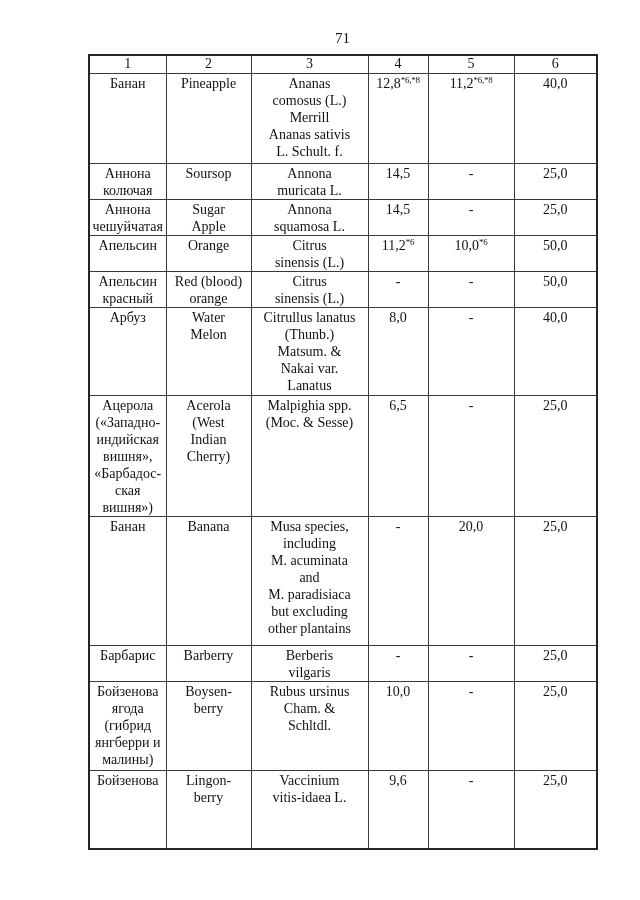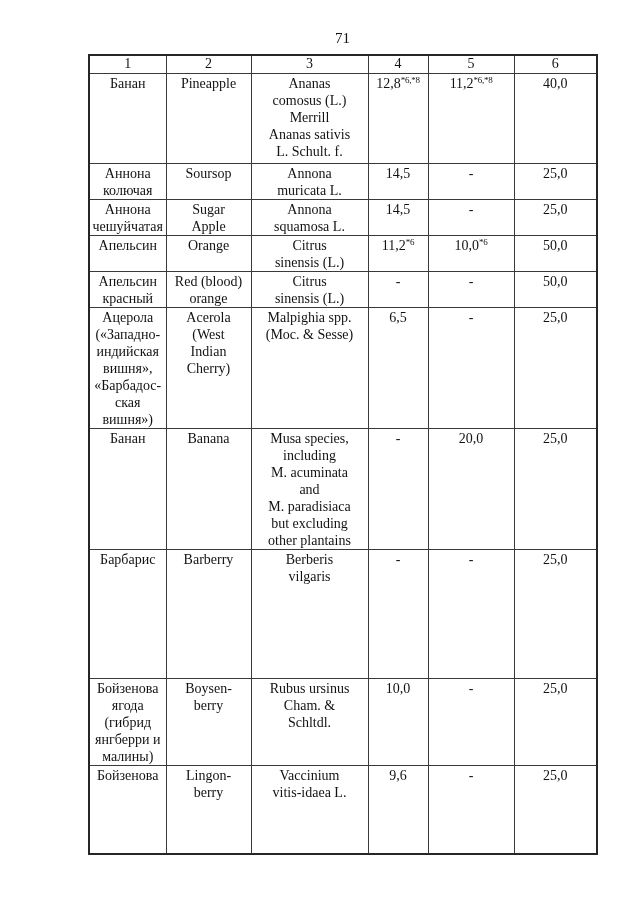--- a/index.html
+++ b/index.html
@@ -125,20 +125,33 @@
         <tr>
           <td>Апельсин
 красный</td>
           <td>Red (blood)
 orange</td>
           <td>Citrus
 sinensis (L.)</td>
           <td><span>-</span><sup></sup></td>
           <td><span>-</span><sup></sup></td>
           <td><span>50,0</span></td>
+        </tr>
+        <tr>
+          <td>Арбуз</td>
+          <td>Water
+Melon</td>
+          <td>Citrullus lanatus
+(Thunb.)
+Matsum. &amp;
+Nakai var.
+Lanatus</td>
+          <td><span>8,0</span><sup></sup></td>
+          <td><span>-</span><sup></sup></td>
+          <td><span>40,0</span></td>
         </tr>
         <tr>
           <td>Ацерола
 («Западно-
 индийская
 вишня»,
 «Барбадос-
 ская
 вишня»)</td>
           <td>Acerola

